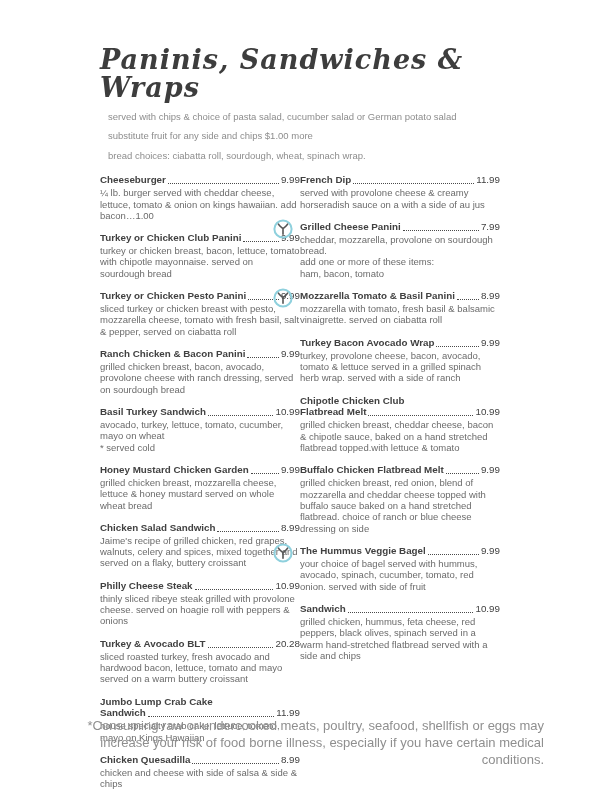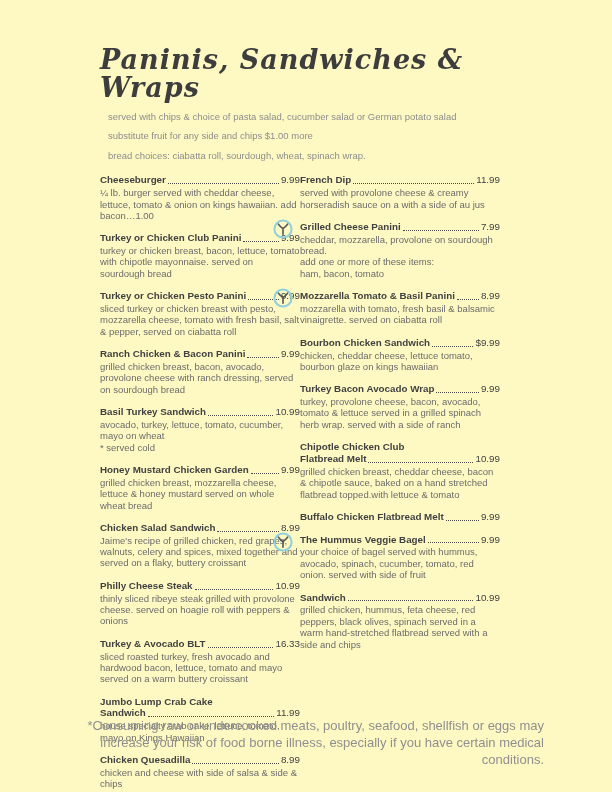--- a/index.html
+++ b/index.html
@@ -1,18 +1,18 @@
 <!DOCTYPE html>
 <html><head>
 <meta charset="utf-8">
 <style>
   html,body { margin:0; padding:0; background:#e8e8e8; }
   .page {
     position:relative; width:612px; height:792px; margin:0 auto;
-    background:#fef9c3; overflow:hidden;
+    background:#ffffff; overflow:hidden;
     font-family:"Liberation Sans", sans-serif;
     -webkit-font-smoothing:antialiased;
   }
   .content { position:absolute; left:100px; top:46px; width:436px; }
   .menu-title {
     font-family:"DejaVu Serif", serif; font-style:italic; font-weight:bold;
     font-size:27px; color:#3d3d3d; letter-spacing:1px; line-height:1.05;
   }
   .subtitle { color:#8d8d8d; font-size:9.5px; line-height:1.22; margin-top:3px; }
   .subtitle div { margin:8px; }
@@ -107,21 +107,21 @@
               <span class="name">Philly Cheese Steak</span>
               <span class="leader"></span>
               <span class="price">10.99</span>
             </div>
             <div class="desc">thinly sliced ribeye steak grilled with provolone cheese. served on hoagie roll with peppers &amp; onions</div>
           </div>
           <div class="item">
             <div class="name-row">
               <span class="name">Turkey &amp; Avocado BLT</span>
               <span class="leader"></span>
-              <span class="price">16.33</span>
+              <span class="price">20.28</span>
             </div>
             <div class="desc">sliced roasted turkey, fresh avocado and hardwood bacon, lettuce, tomato and mayo served on a warm buttery croissant</div>
           </div>
           <div class="item">
             <div class="name-line1">Jumbo Lump Crab Cake</div>
             <div class="name-row">
               <span class="name">Sandwich</span>
               <span class="leader"></span>
               <span class="price">11.99</span>
             </div>
@@ -166,28 +166,20 @@
               </svg></span>
             <div class="name-row">
               <span class="name">Mozzarella Tomato &amp; Basil Panini</span>
               <span class="leader"></span>
               <span class="price">8.99</span>
             </div>
             <div class="desc">mozzarella with tomato, fresh basil &amp; balsamic vinaigrette. served on ciabatta roll</div>
           </div>
           <div class="item">
             <div class="name-row">
-              <span class="name">Bourbon Chicken Sandwich</span>
-              <span class="leader"></span>
-              <span class="price">$9.99</span>
-            </div>
-            <div class="desc">chicken, cheddar cheese, lettuce tomato, bourbon glaze on kings hawaiian</div>
-          </div>
-          <div class="item">
-            <div class="name-row">
               <span class="name">Turkey Bacon Avocado Wrap</span>
               <span class="leader"></span>
               <span class="price">9.99</span>
             </div>
             <div class="desc">turkey, provolone cheese, bacon, avocado, tomato &amp; lettuce served in a grilled spinach herb wrap. served with a side of ranch</div>
           </div>
           <div class="item">
             <div class="name-line1">Chipotle Chicken Club</div>
             <div class="name-row">
               <span class="name">Flatbread Melt</span>
@@ -195,20 +187,21 @@
               <span class="price">10.99</span>
             </div>
             <div class="desc">grilled chicken breast, cheddar cheese, bacon &amp; chipotle sauce, baked on a hand stretched flatbread topped.with lettuce &amp; tomato</div>
           </div>
           <div class="item">
             <div class="name-row">
               <span class="name">Buffalo Chicken Flatbread Melt</span>
               <span class="leader"></span>
               <span class="price">9.99</span>
             </div>
+            <div class="desc">grilled chicken breast, red onion, blend of mozzarella and cheddar cheese topped with buffalo sauce baked on a hand stretched flatbread. choice of ranch or blue cheese dressing on side</div>
           </div>
           <div class="item">
             <span class="veg-icon"><svg viewBox="0 0 20 20" width="20" height="20">
                 <circle cx="10" cy="10" r="8.6" fill="none" stroke="#8ed0dd" stroke-width="2"></circle>
                 <path d="M10 15.2 L10 9.5 M10 9.5 C8.4 8.2 6.6 7.4 5.4 5.2 M10 9.5 C11.6 8.2 13.4 7.4 14.6 5.2" fill="none" stroke="#555555" stroke-width="1.6" stroke-linecap="round"></path>
               </svg></span>
             <div class="name-row">
               <span class="name">The Hummus Veggie Bagel</span>
               <span class="leader"></span>
               <span class="price">9.99</span>

